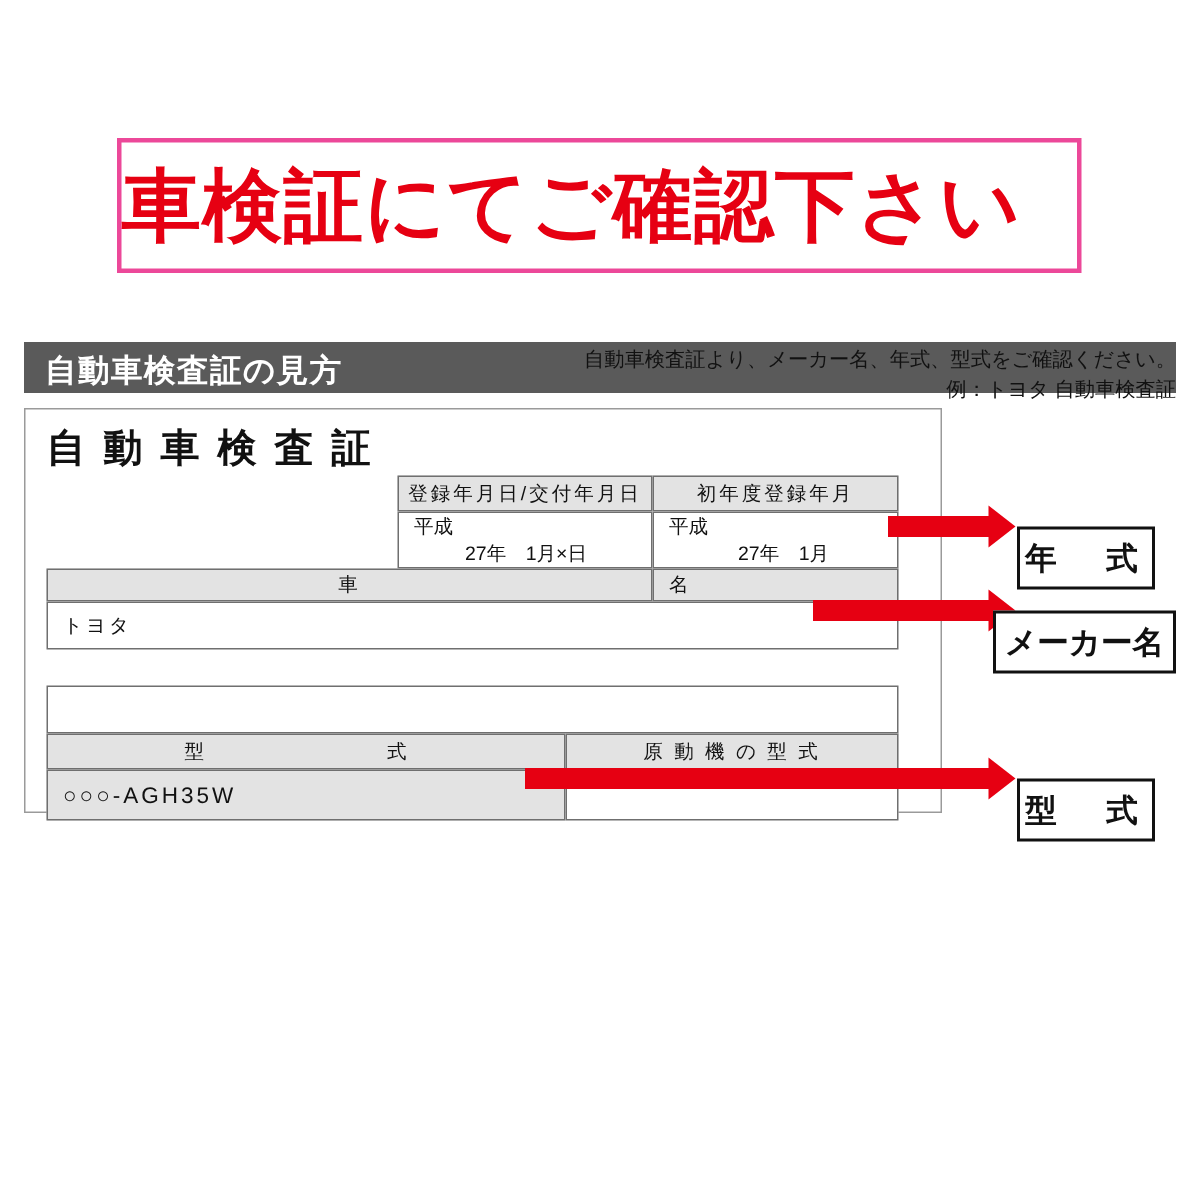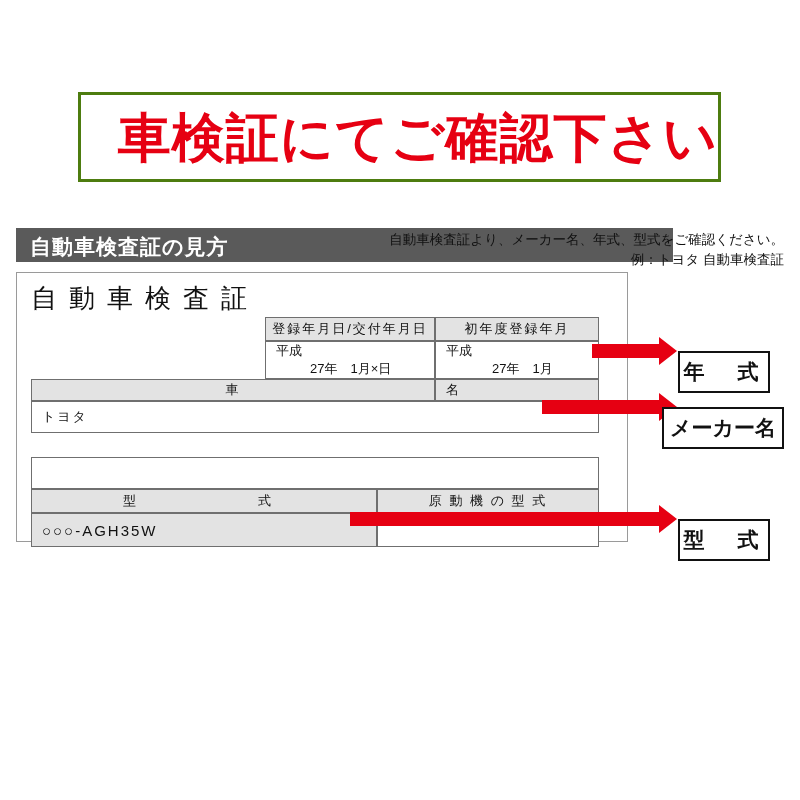--- a/index.html
+++ b/index.html
@@ -16,42 +16,42 @@
     overflow: hidden;
   }
 
   
   .headline-box {
     position: absolute;
     left: 78px;
     top: 92px;
     width: 643px;
     height: 90px;
-    border: 3px solid #4d7c0f;
+    border: 3px solid #ec4899;
     box-sizing: border-box;
     display: flex;
     align-items: center;
-    justify-content: flex-end;
+    justify-content: flex-start;
     background: #ffffff;
   }
   .headline-text {
     color: #e60012;
     font-size: 53px;
     font-weight: bold;
     letter-spacing: 1px;
     line-height: 1;
     white-space: nowrap;
   }
 
   
   .section-bar {
     position: absolute;
     left: 16px;
     top: 228px;
-    width: 657px;
+    width: 768px;
     height: 34px;
     background: #5a5a5a;
     box-sizing: border-box;
   }
   .section-bar-title {
     position: absolute;
     left: 14px;
     top: 5px;
     color: #ffffff;
     font-size: 21px;
@@ -82,21 +82,21 @@
     height: 270px;
     background: #ffffff;
     border: 1px solid #9a9a9a;
     box-sizing: border-box;
   }
   .cert-title {
     position: absolute;
     left: 14px;
     top: 8px;
     font-size: 26px;
-    font-weight: normal;
+    font-weight: bold;
     letter-spacing: 12px;
     white-space: nowrap;
   }
 
   .cell {
     position: absolute;
     box-sizing: border-box;
     border: 1px solid #6f6f6f;
     font-size: 13px;
     display: flex;

